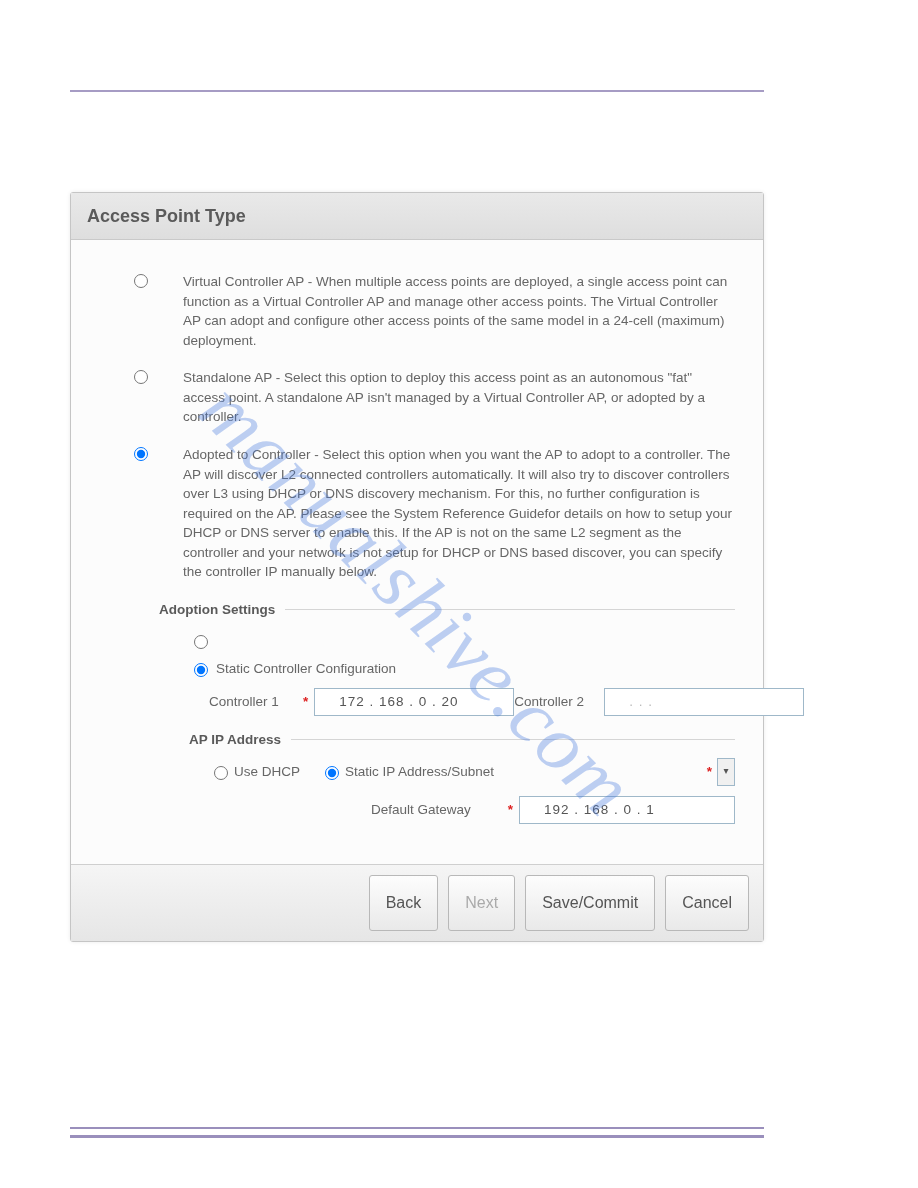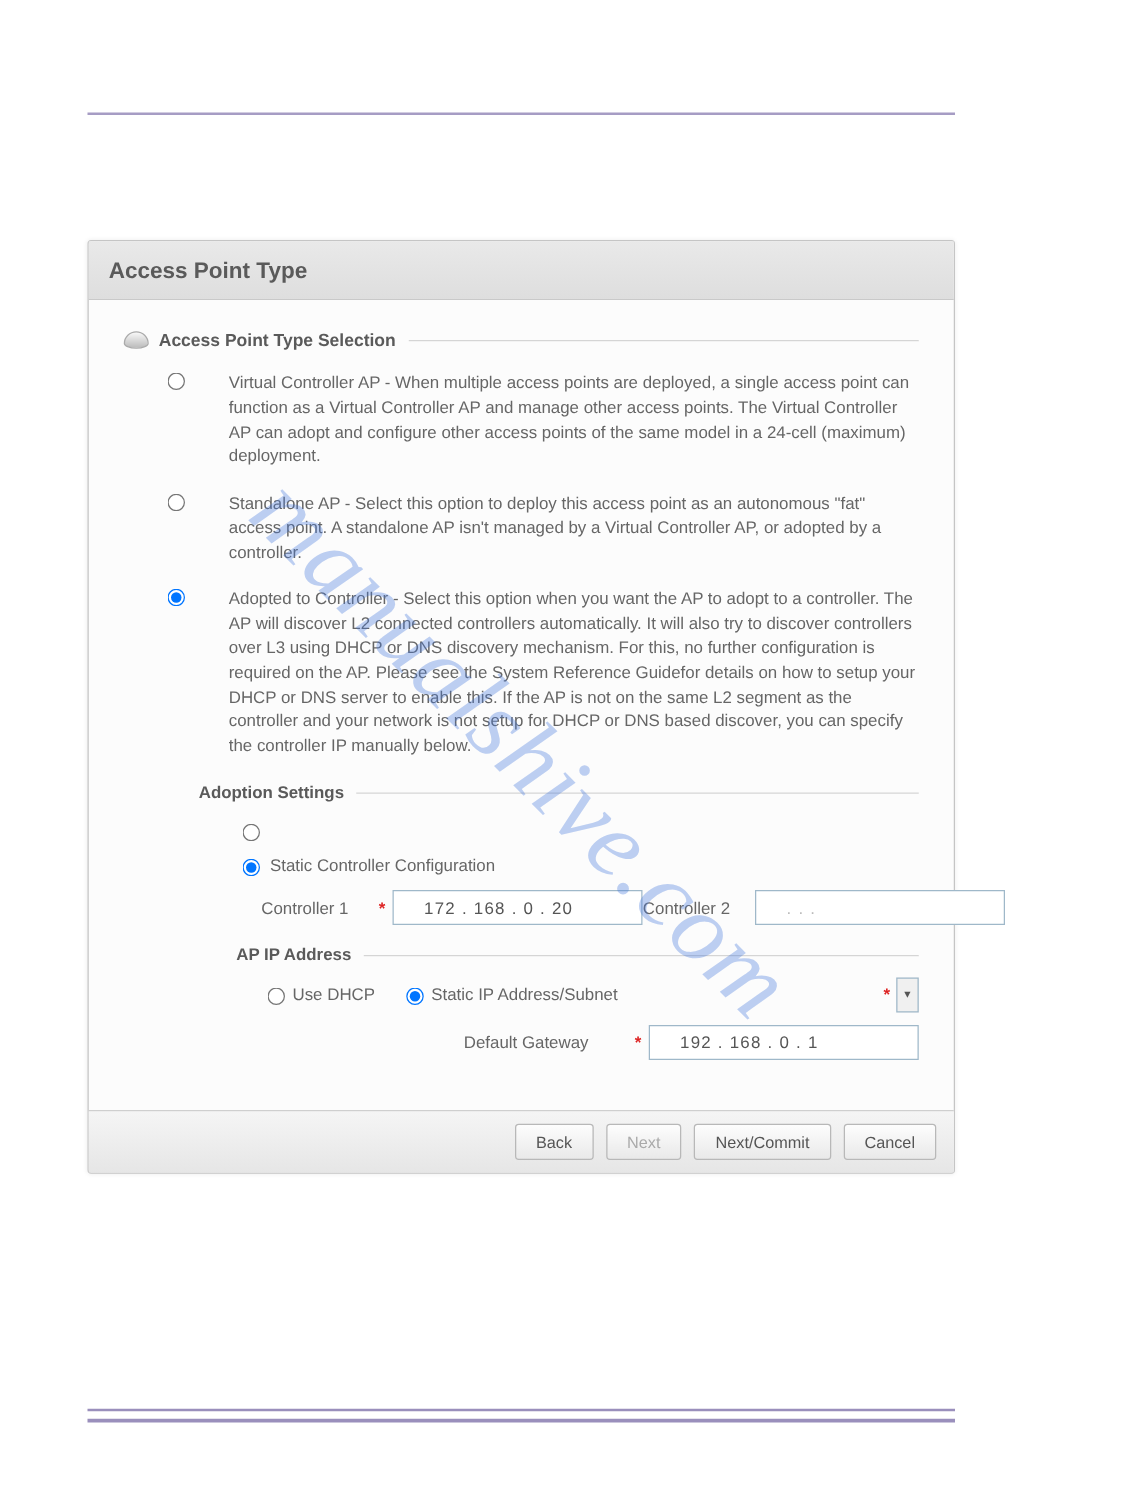--- a/index.html
+++ b/index.html
@@ -28,40 +28,35 @@
   .ip-box.blank{color:#bbb;}
   .drop{border:1px solid #9fb8c9;background:#f0f0f0;width:16px;height:26px;display:inline-flex;align-items:center;justify-content:center;font-size:10px;color:#555;margin-left:-1px;}
   .gap{width:60px;}
   .apip-head{display:flex;align-items:center;margin:14px 0 8px 30px;}
   .apip-head .t{font-weight:bold;color:#5a5a5a;}
   .apip-row{display:flex;align-items:center;margin:6px 0 10px 50px;color:#666;}
   .apip-row .radio-wrap{display:flex;align-items:center;margin-right:20px;}
   .apip-row .radio-wrap input{margin-right:6px;}
   .apip-row .spacer{flex:1;}
   .footer{background:linear-gradient(#f5f5f5,#e6e6e6);border-top:1px solid #cfcfcf;padding:10px 14px;display:flex;justify-content:flex-end;gap:10px;}
-  .btn{background:linear-gradient(#fdfdfd,#e9e9e9);border:1px solid #b8b8b8;border-radius:3px;padding:6px 16px;font-size:13px;color:#555;cursor:pointer;font-family:inherit;}
+  .btn{background:linear-gradient(#fdfdfd,#e9e9e9);border:1px solid #b8b8b8;border-radius:3px;padding:18px 16px;font-size:16px;color:#555;cursor:pointer;font-family:inherit;}
   .btn.disabled{color:#aaa;cursor:default;}
   .watermark{position:absolute;left:50%;top:50%;transform:translate(-50%,-45%) rotate(45deg);font-size:80px;font-weight:500;font-style:italic;color:rgba(70,120,220,.35);pointer-events:none;white-space:nowrap;letter-spacing:1px;font-family:Georgia,'Times New Roman',serif;}
   .bottom-rule{position:absolute;left:70px;right:70px;bottom:50px;height:6px;border-top:2px solid #9a8fbc;border-bottom:3px solid #9a8fbc;}
 </style>
 </head>
 <body>
 
 <div class="page">
   <div class="top-rule"></div>
 
   <div class="panel">
     <div class="panel-header">Access Point Type</div>
 
     <div class="panel-body">
-      <div class="section-head">
-        <span class="ap-icon"></span>
-        <span class="section-title">Access Point Type Selection</span>
-        <span class="section-line"></span>
-      </div>
 
       <div class="opt">
         <input type="radio" class="radio" name="aptype" style="">
         <div class="text">Virtual Controller AP - When multiple access points are deployed, a single access point can function as a Virtual Controller AP and manage other access points. The Virtual Controller AP can adopt and configure other access points of the same model in a 24-cell (maximum) deployment.</div>
       </div>
 
       <div class="opt">
         <input type="radio" class="radio" name="aptype" style="">
         <div class="text">Standalone AP - Select this option to deploy this access point as an autonomous "fat" access point. A standalone AP isn't managed by a Virtual Controller AP, or adopted by a controller.</div>
       </div>
@@ -120,20 +115,20 @@
           <span class="spacer"></span>
           <span class="req">*</span>
           <span class="ip-box" style="min-width:166px">192 . 168 .   0   .   1</span>
         </div>
       </div>
     </div>
 
     <div class="footer">
       <button class="btn">Back</button>
       <button class="btn disabled">Next</button>
-      <button class="btn">Next/Commit</button>
+      <button class="btn">Save/Commit</button>
       <button class="btn">Cancel</button>
     </div>
   </div>
 
   <div class="watermark">manualshive.com</div>
   <div class="bottom-rule"></div>
 </div>
 
 </body></html>

